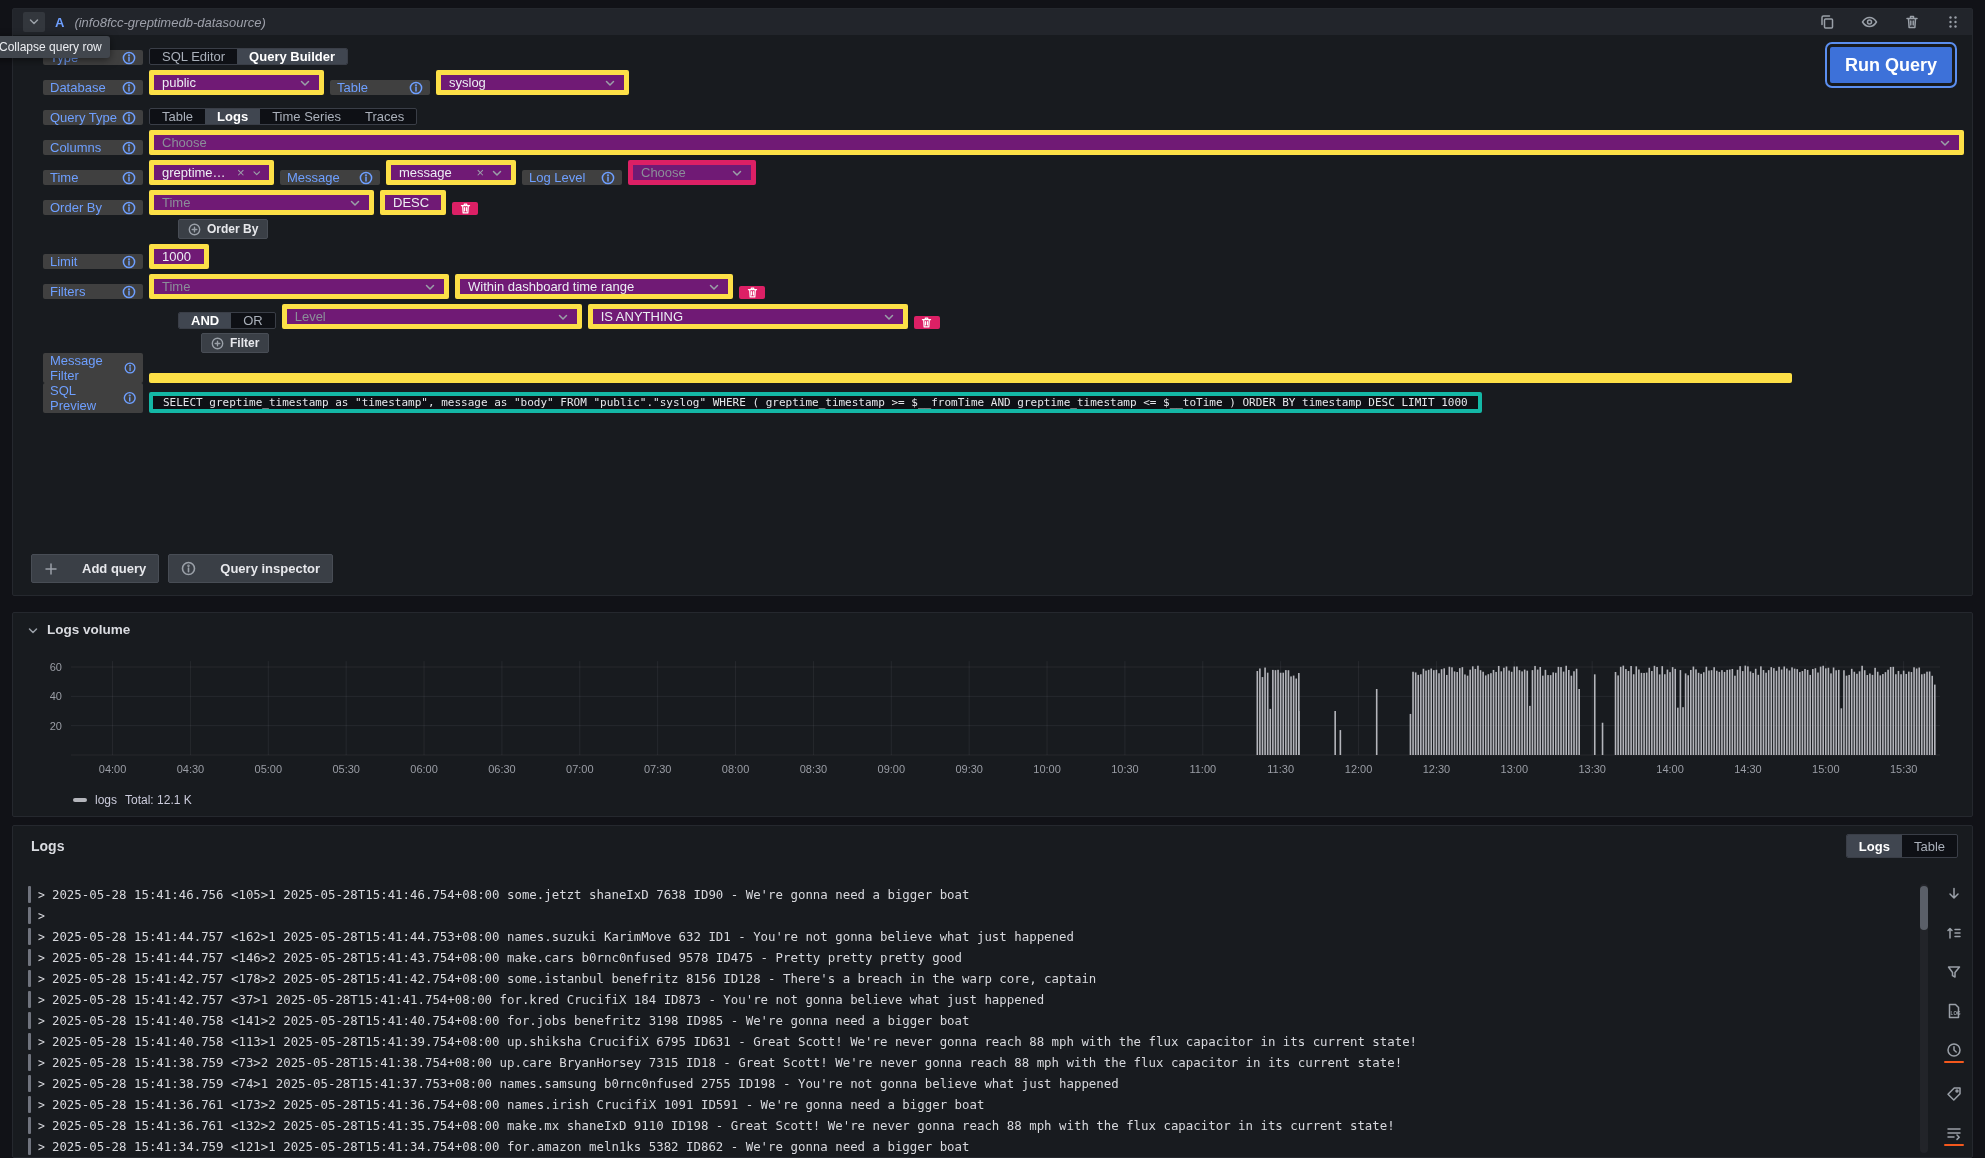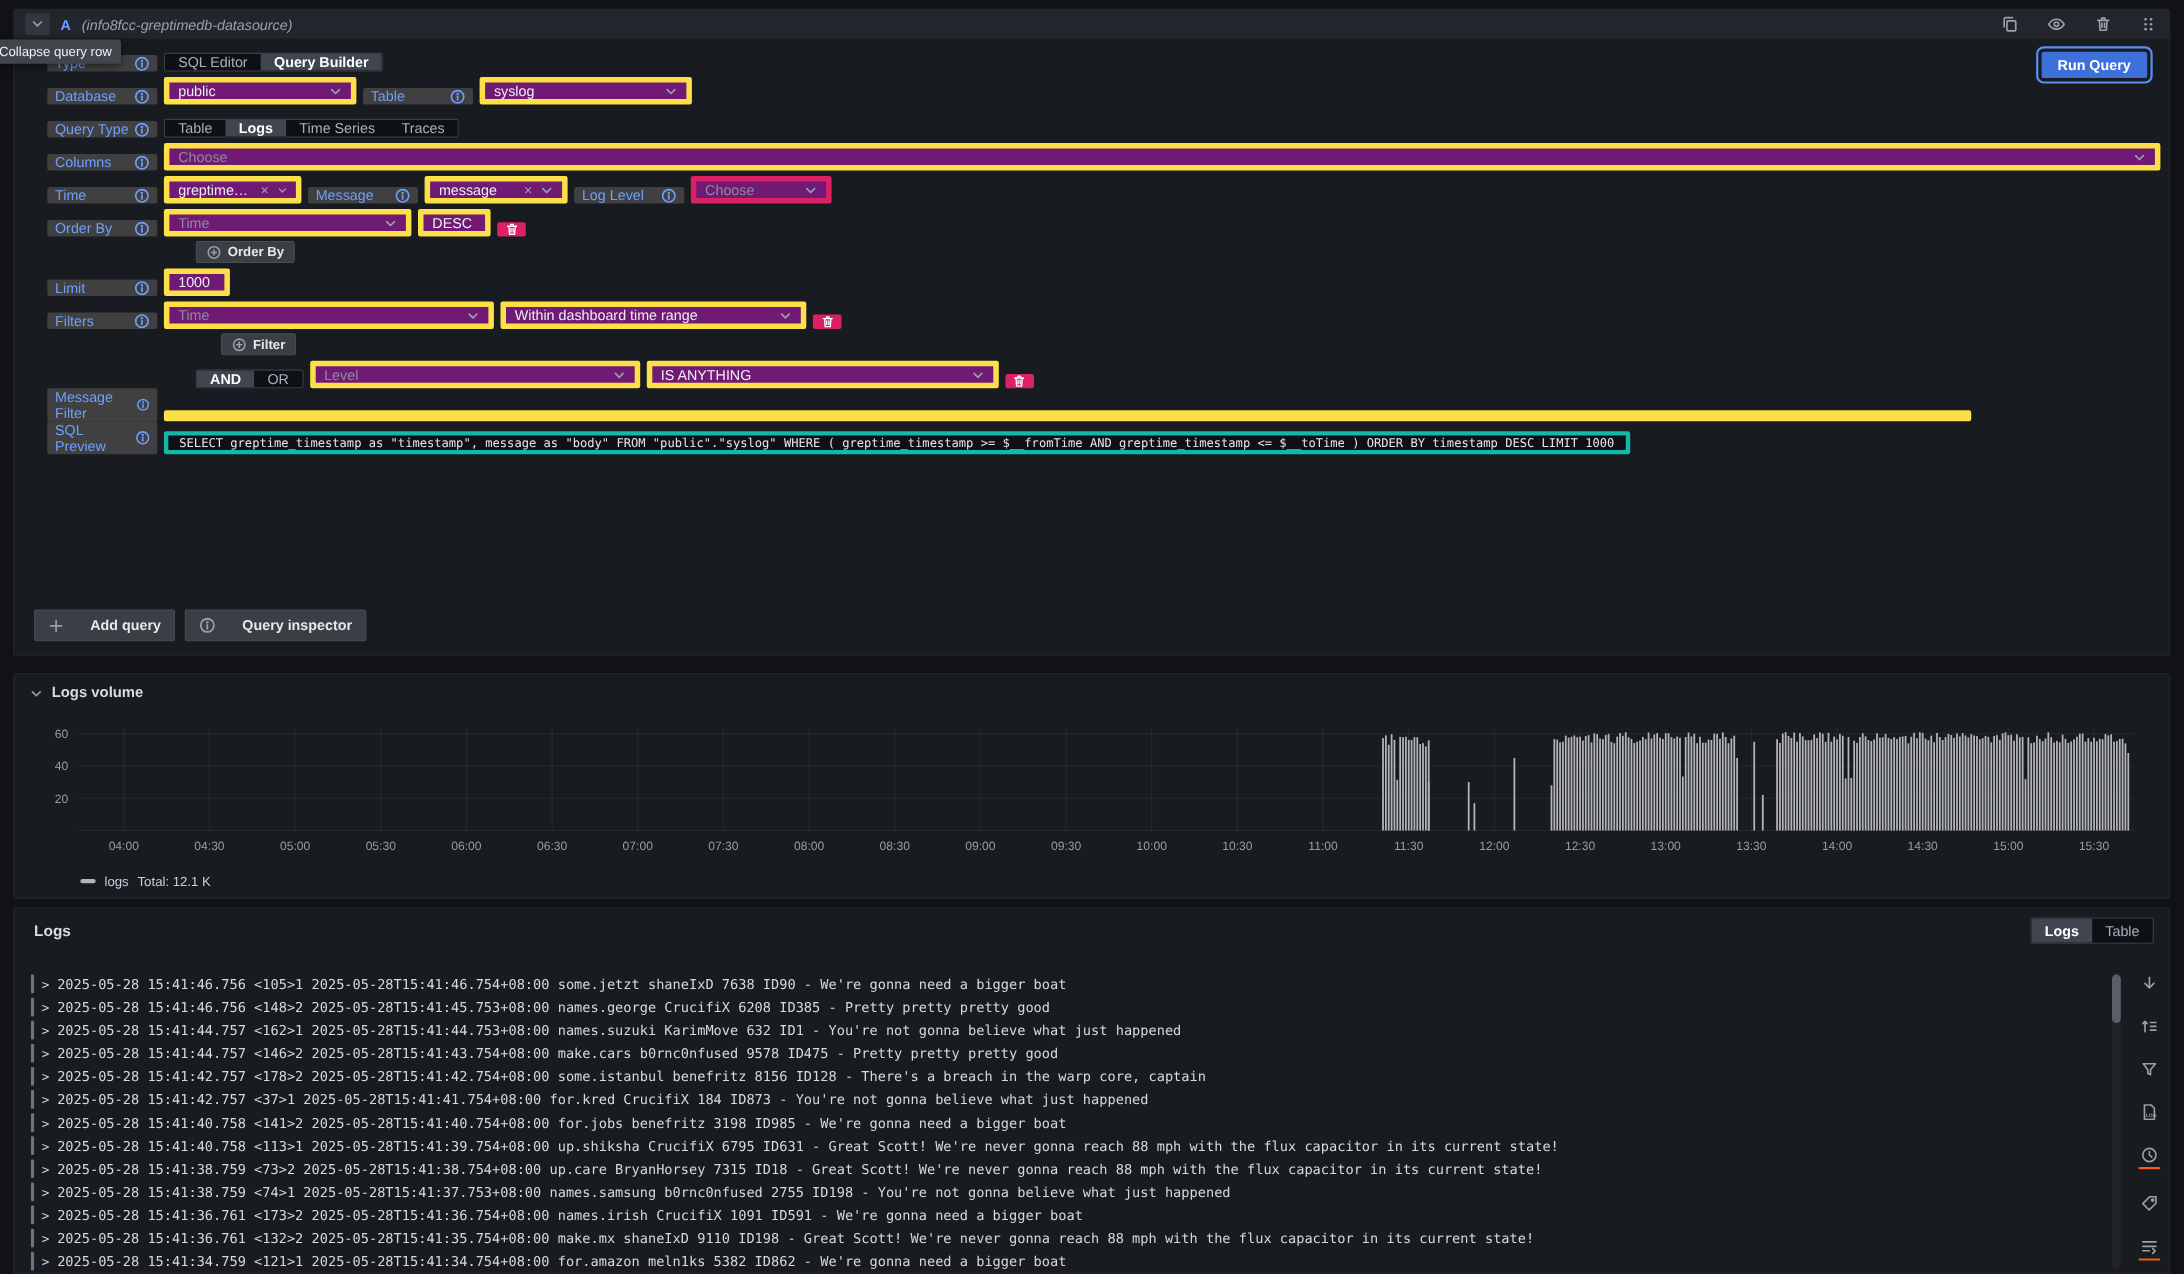--- a/index.html
+++ b/index.html
@@ -12,21 +12,21 @@
   .qheader { height:26px; background:#22252b; display:flex; align-items:center; padding:0 10px; gap:10px; }
   .collapse-btn { width:22px; height:20px; background:#33373d; border:none; border-radius:2px; display:flex; align-items:center; justify-content:center; cursor:pointer; }
   .ref-id { color:#6e9fff; font-weight:700; font-size:13px; }
   .ds-name { color:#9da0aa; font-style:italic; font-size:13px; }
   .spacer { flex:1; }
   .hicon { background:none; border:none; padding:2px; margin-left:12px; cursor:pointer; display:flex; align-items:center; }
   svg.ic { stroke:#9aa0a8; fill:none; stroke-width:1.5; stroke-linecap:round; stroke-linejoin:round; }
 
   .tooltip { position:absolute; left:-22px; top:27px; z-index:30; background:#41464d; color:#eceef2; font-size:12px; padding:4px 8px; border-radius:3px; box-shadow:0 2px 8px rgba(0,0,0,.5); white-space:nowrap; }
 
-  .run-query { position:absolute; top:38px; right:20px; height:24px; padding:0 15px; background:#3d71d9; color:#fff; border:none; border-radius:2px; font-size:13px; font-weight:700; cursor:pointer; outline:2px solid #5b8ff0; outline-offset:3px; font-family:inherit; }
+  .run-query { position:absolute; top:38px; right:20px; height:36px; padding:0 15px; background:#3d71d9; color:#fff; border:none; border-radius:2px; font-size:18px; font-weight:700; cursor:pointer; outline:2px solid #5b8ff0; outline-offset:3px; font-family:inherit; }
 
   .rows { padding:4px 8px 0 30px; }
   .row { display:flex; align-items:flex-end; height:26px; margin-bottom:4px; gap:6px; }
   .row.small { height:20px; }
   .ilabel { display:flex; align-items:center; justify-content:space-between; width:100px; min-width:100px; padding:0 7px; background:#404040; border-radius:2px; color:#6e9fff; font-size:13px; font-weight:500; }
   .ctrl { display:flex; align-items:center; background:#701a75; border:5px solid #fde047; border-radius:2px; padding:0 8px; font-size:13px; gap:7px; }
   .ctrl .val { color:#eceef3; }
   .ctrl .ph  { color:#8b8e99; }
   .mla { margin-left:auto; }
   .clear-x { color:#9da2ab; font-size:13px; line-height:1; cursor:pointer; }
@@ -313,53 +313,53 @@
             <path d="M2.5 4.5l3.5 3.5L9.5 4.5"></path>
           </svg>
       </div>
       <button class="trash">
         <svg class="ic" width="13" height="13" viewBox="0 0 16 16">
             <path d="M3 4.5h10M6.5 4.5v-2h3v2M4.5 4.5l.6 9h5.8l.6-9M6.8 7v4M9.2 7v4"></path>
           </svg>
       </button>
     </div>
 
+    <div class="row">
+      <div class="indent" style="min-width:129px"></div>
+      <div class="radio-group">
+        <button class="radio sel">AND</button>
+        <button class="radio">OR</button>
+      </div>
+      <div class="ctrl" style="width:300px">
+        <span class="ph">Level</span>
+        <svg class="ic mla" width="12" height="12" viewBox="0 0 12 12">
+            <path d="M2.5 4.5l3.5 3.5L9.5 4.5"></path>
+          </svg>
+      </div>
+      <div class="ctrl" style="width:320px">
+        <span class="val">IS ANYTHING</span>
+        <svg class="ic mla" width="12" height="12" viewBox="0 0 12 12">
+            <path d="M2.5 4.5l3.5 3.5L9.5 4.5"></path>
+          </svg>
+      </div>
+      <button class="trash">
+        <svg class="ic" width="13" height="13" viewBox="0 0 16 16">
+            <path d="M3 4.5h10M6.5 4.5v-2h3v2M4.5 4.5l.6 9h5.8l.6-9M6.8 7v4M9.2 7v4"></path>
+          </svg>
+      </button>
+    </div>
+
     <div class="row small">
       <div class="indent" style="min-width:152px"></div>
       <button class="add-btn">
         <svg class="ic" width="13" height="13" viewBox="0 0 14 14">
             <circle cx="7" cy="7" r="5.6"></circle>
             <path d="M7 4.5v5M4.5 7h5"></path>
           </svg>
         <span>Filter</span>
-      </button>
-    </div>
-
-    <div class="row">
-      <div class="indent" style="min-width:129px"></div>
-      <div class="radio-group">
-        <button class="radio sel">AND</button>
-        <button class="radio">OR</button>
-      </div>
-      <div class="ctrl" style="width:300px">
-        <span class="ph">Level</span>
-        <svg class="ic mla" width="12" height="12" viewBox="0 0 12 12">
-            <path d="M2.5 4.5l3.5 3.5L9.5 4.5"></path>
-          </svg>
-      </div>
-      <div class="ctrl" style="width:320px">
-        <span class="val">IS ANYTHING</span>
-        <svg class="ic mla" width="12" height="12" viewBox="0 0 12 12">
-            <path d="M2.5 4.5l3.5 3.5L9.5 4.5"></path>
-          </svg>
-      </div>
-      <button class="trash">
-        <svg class="ic" width="13" height="13" viewBox="0 0 16 16">
-            <path d="M3 4.5h10M6.5 4.5v-2h3v2M4.5 4.5l.6 9h5.8l.6-9M6.8 7v4M9.2 7v4"></path>
-          </svg>
       </button>
     </div>
 
     <div class="row">
       <div class="ilabel">
         <span>Message Filter</span>
         <svg class="ic" width="14" height="14" viewBox="0 0 14 14" style="stroke:#6e9fff">
             <circle cx="7" cy="7" r="5.6"></circle>
             <path d="M7 6.6V10"></path>
             <circle cx="7" cy="4.4" r=".4" fill="#6e9fff"></circle>
@@ -698,21 +698,20 @@
 
   <div class="lrows" id="log-rows">
       <div class="logrow">
         <span class="levelbar"></span>
         <span class="expand">&gt;</span>
         <span>2025-05-28 15:41:46.756 &lt;105&gt;1 2025-05-28T15:41:46.754+08:00 some.jetzt shaneIxD 7638 ID90 - We're gonna need a bigger boat</span>
       </div>
       <div class="logrow">
         <span class="levelbar"></span>
         <span class="expand">&gt;</span>
-        <span>2025-05-28 15:41:46.756 &lt;148&gt;2 2025-05-28T15:41:45.753+08:00 names.george CrucifiX 6208 ID385 - Pretty pretty pretty good</span>
       </div>
       <div class="logrow">
         <span class="levelbar"></span>
         <span class="expand">&gt;</span>
         <span>2025-05-28 15:41:44.757 &lt;162&gt;1 2025-05-28T15:41:44.753+08:00 names.suzuki KarimMove 632 ID1 - You're not gonna believe what just happened</span>
       </div>
       <div class="logrow">
         <span class="levelbar"></span>
         <span class="expand">&gt;</span>
         <span>2025-05-28 15:41:44.757 &lt;146&gt;2 2025-05-28T15:41:43.754+08:00 make.cars b0rnc0nfused 9578 ID475 - Pretty pretty pretty good</span>

